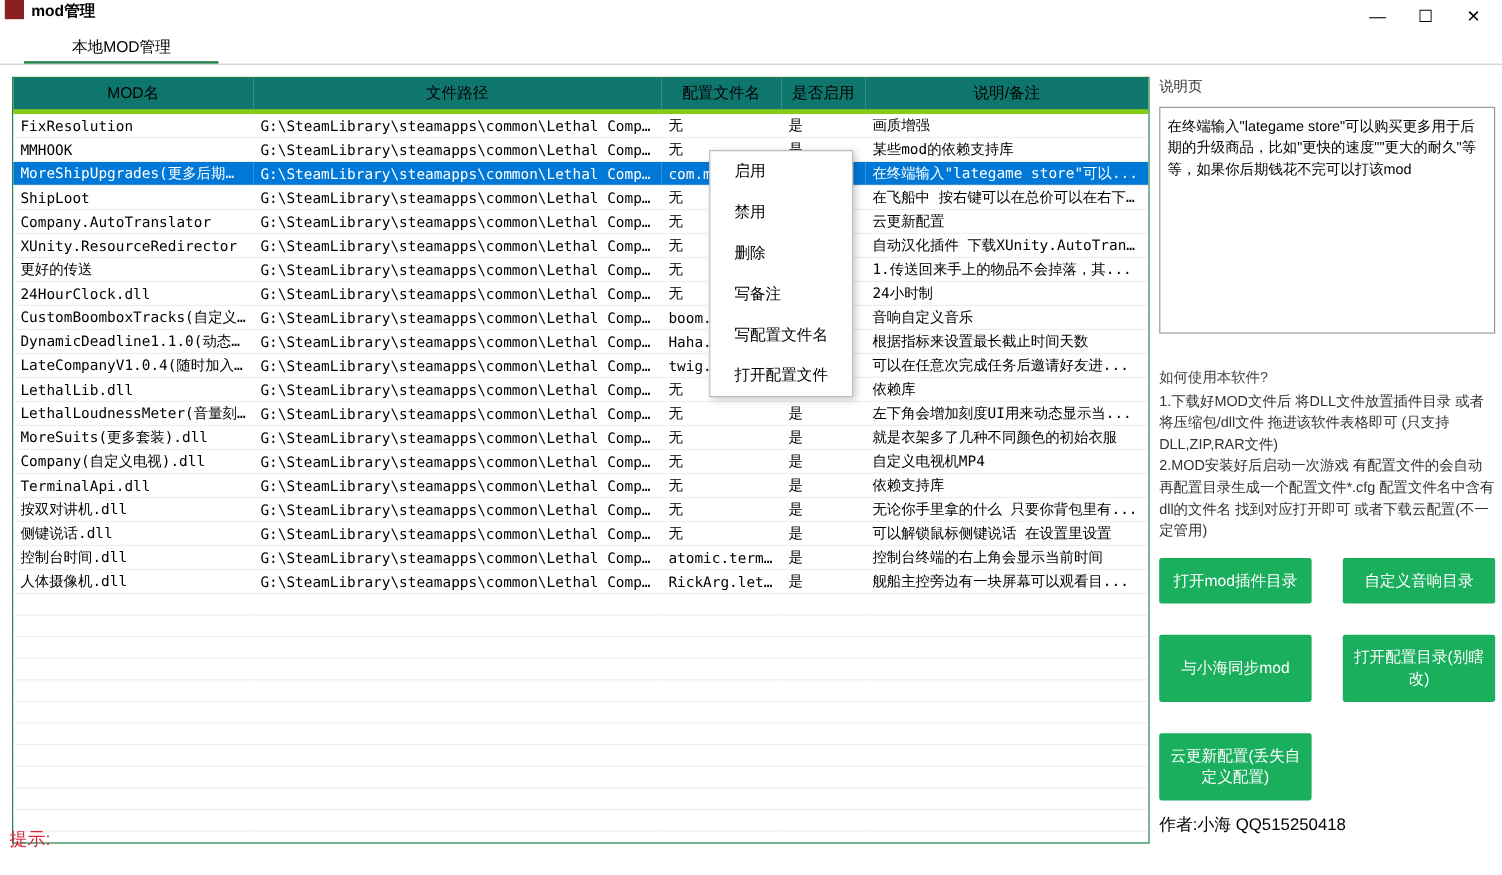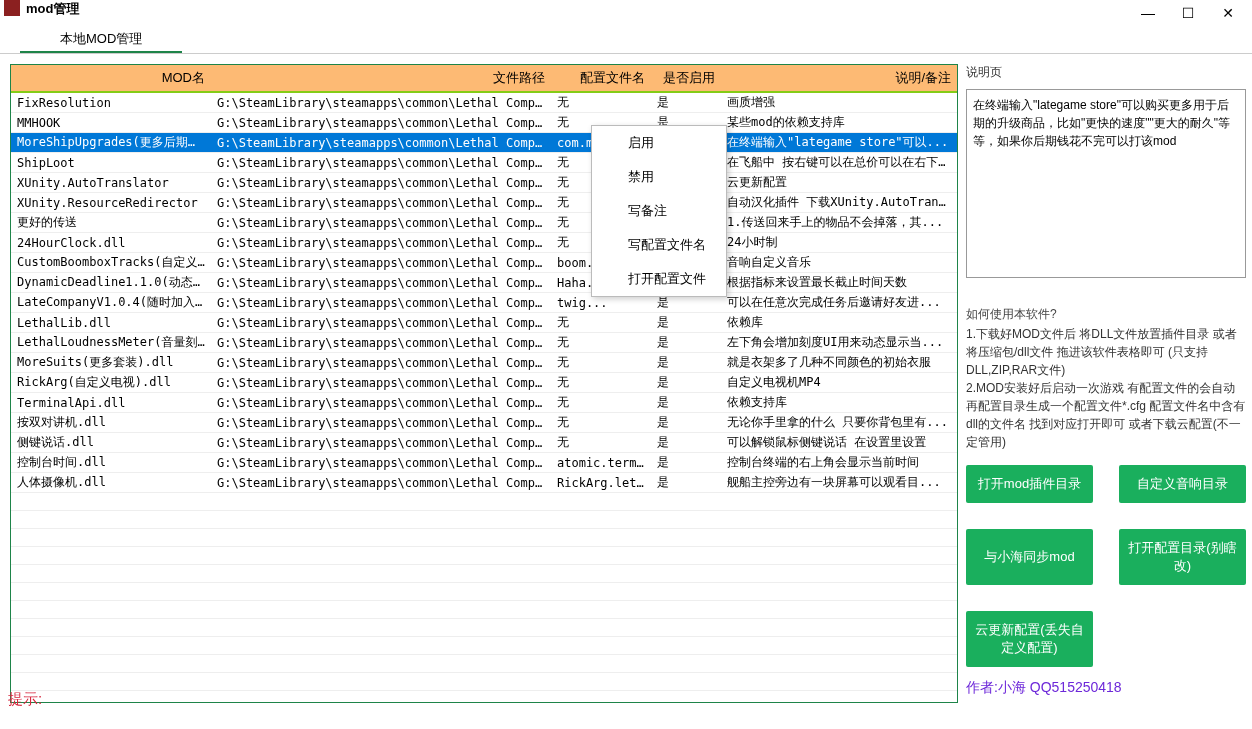--- a/index.html
+++ b/index.html
@@ -11,33 +11,33 @@
 .winbtn { width: 40px; height: 26px; display: flex; align-items: center; justify-content: center; cursor: pointer; font-size: 14px; }
 
 .tabs { height: 28px; display: flex; border-bottom: 1px solid #ccc; padding-left: 20px; }
 .tab { padding: 0 40px; display: flex; align-items: center; cursor: pointer; font-size: 13px; color: #555; }
 .tab.active { border-bottom: 2px solid #1e8449; color: #000; }
 
 .content { position: absolute; top: 54px; left: 0; right: 0; bottom: 26px; padding: 10px 6px 0 10px; display: flex; gap: 8px; }
 
 .table-wrap { flex: 1; border: 1px solid #1e8449; overflow: hidden; position: relative; background: #fff; }
 table { width: 100%; border-collapse: collapse; table-layout: fixed; }
-th { text-align: right; padding: 4px 6px; font-weight: normal; font-size: 13px; border-bottom: 2px solid #84cc16; background: #fdba74; }
+th { text-align: center; padding: 4px 6px; font-weight: normal; font-size: 13px; border-bottom: 4px solid #84cc16; background: #0f766e; }
 td { padding: 1px 6px; font-family: SimSun, monospace; font-size: 12px; white-space: nowrap; overflow: hidden; text-overflow: ellipsis; border-bottom: 1px solid #eee; height: 18px; }
 tr.selected td { background: #0078d7; color: #fff; }
 
 .side { width: 280px; display: flex; flex-direction: column; gap: 6px; }
 .side-label { font-size: 12px; color: #333; margin-bottom: 2px; }
 .desc-box { border: 1px solid #999; height: 210px; padding: 6px; font-size: 12px; line-height: 1.5; overflow: hidden; }
 .help-box { font-size: 12px; line-height: 1.5; color: #333; margin-top: 21px; }
 .help-title { color: #444; margin-bottom: 2px; }
 .btn-grid { display: grid; grid-template-columns: 1fr 1fr; gap: 26px; margin-top: 8px; }
 .btn { background: #1aaf5d; color: #fff; border: none; padding: 10px 6px; cursor: pointer; font-size: 13px; border-radius: 2px; text-align: center; }
 .btn.single { grid-column: 1; }
-.author { color: #6d28d9; font-size: 14px; margin-top: auto; padding: 6px 0; }
+.author { color: #000000; font-size: 14px; margin-top: auto; padding: 6px 0; }
 
 .context-menu { position: absolute; background: #fff; border: 1px solid #bbb; box-shadow: 2px 2px 6px rgba(0,0,0,.2); z-index: 100; min-width: 110px; }
 .context-menu .mitem { padding: 8px 20px; cursor: pointer; font-size: 13px; }
 
 .footer { position: absolute; bottom: 16px; left: 0; padding: 4px 8px; color: #d7263d; font-size: 15px; }
 </style>
 </head>
 <body>
 
 <div class="titlebar">
@@ -94,21 +94,21 @@
             <td>在终端输入"lategame store"可以...</td>
           </tr>
           <tr>
             <td>ShipLoot</td>
             <td>G:\SteamLibrary\steamapps\common\Lethal Company\BepIn...</td>
             <td>无</td>
             <td>是</td>
             <td>在飞船中  按右键可以在总价可以在右下角...</td>
           </tr>
           <tr>
-            <td>XUnity.AutoTranslator</td>
+            <td>Company.AutoTranslator</td>
             <td>G:\SteamLibrary\steamapps\common\Lethal Company\BepIn...</td>
             <td>无</td>
             <td>是</td>
             <td>云更新配置</td>
           </tr>
           <tr>
             <td>XUnity.ResourceRedirector</td>
             <td>G:\SteamLibrary\steamapps\common\Lethal Company\BepIn...</td>
             <td>无</td>
             <td>是</td>
@@ -164,21 +164,21 @@
             <td>左下角会增加刻度UI用来动态显示当...</td>
           </tr>
           <tr>
             <td>MoreSuits(更多套装).dll</td>
             <td>G:\SteamLibrary\steamapps\common\Lethal Company\BepIn...</td>
             <td>无</td>
             <td>是</td>
             <td>就是衣架多了几种不同颜色的初始衣服</td>
           </tr>
           <tr>
-            <td>RickArg(自定义电视).dll</td>
+            <td>Company(自定义电视).dll</td>
             <td>G:\SteamLibrary\steamapps\common\Lethal Company\BepIn...</td>
             <td>无</td>
             <td>是</td>
             <td>自定义电视机MP4</td>
           </tr>
           <tr>
             <td>TerminalApi.dll</td>
             <td>G:\SteamLibrary\steamapps\common\Lethal Company\BepIn...</td>
             <td>无</td>
             <td>是</td>
@@ -292,23 +292,24 @@
           <tr>
             <td>&nbsp;</td>
             <td>&nbsp;</td>
             <td>&nbsp;</td>
             <td>&nbsp;</td>
             <td>&nbsp;</td>
           </tr>
         </tbody>
     </table>
 
-    <div class="context-menu" id="ctx" style="left:580px; top:60px;padding-left:16px;">
+    <div class="context-menu" id="ctx" style="left:580px; top:60px;">
         <div class="mitem">启用</div>
         <div class="mitem">禁用</div>
+        <div class="mitem">删除</div>
         <div class="mitem">写备注</div>
         <div class="mitem">写配置文件名</div>
         <div class="mitem">打开配置文件</div>
       </div>
   </div>
 
   <div class="side">
     <div class="side-label">说明页</div>
     <div class="desc-box">在终端输入"lategame store"可以购买更多用于后期的升级商品，比如"更快的速度""更大的耐久"等等，如果你后期钱花不完可以打该mod</div>
 

